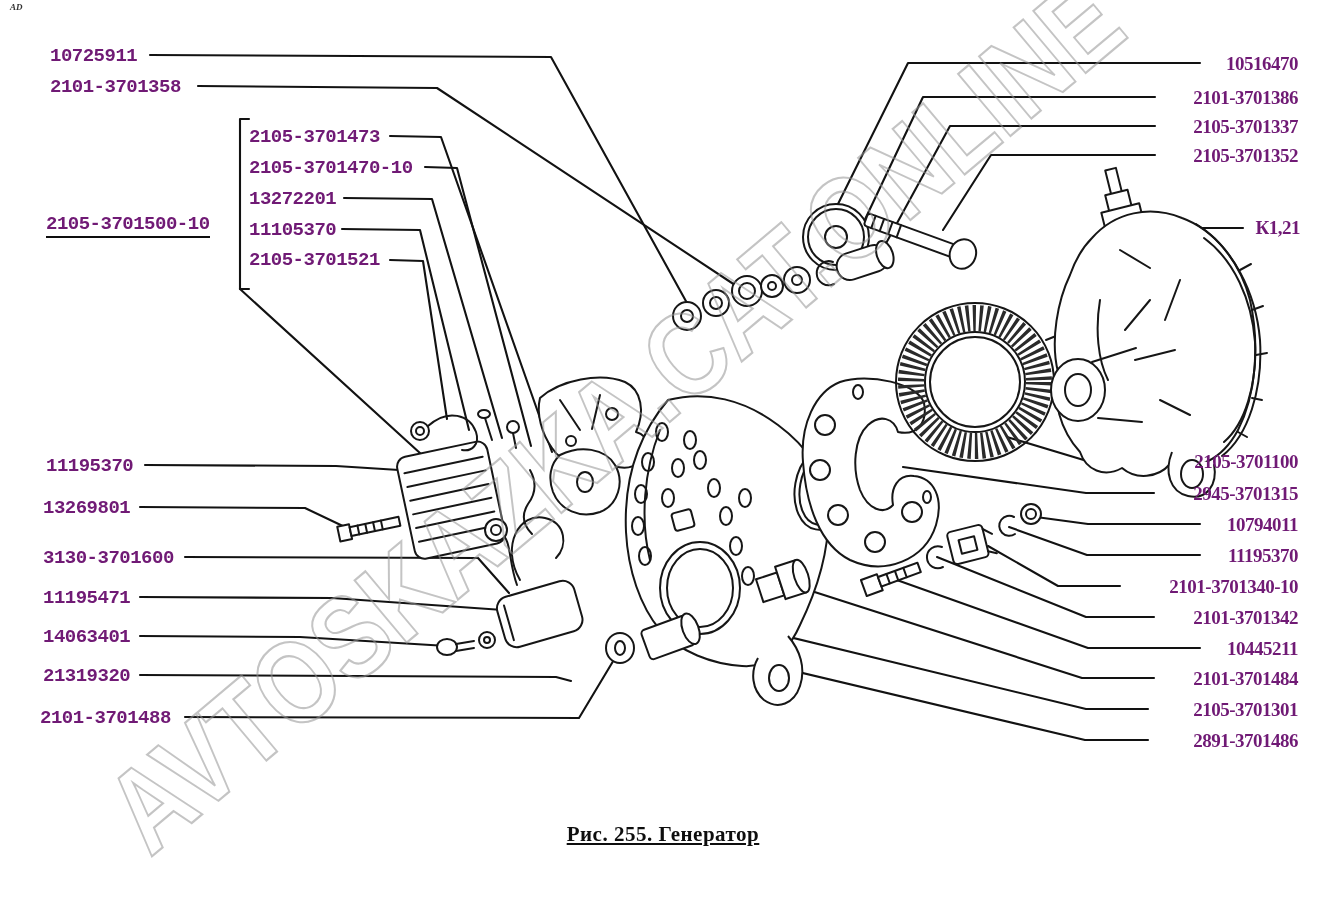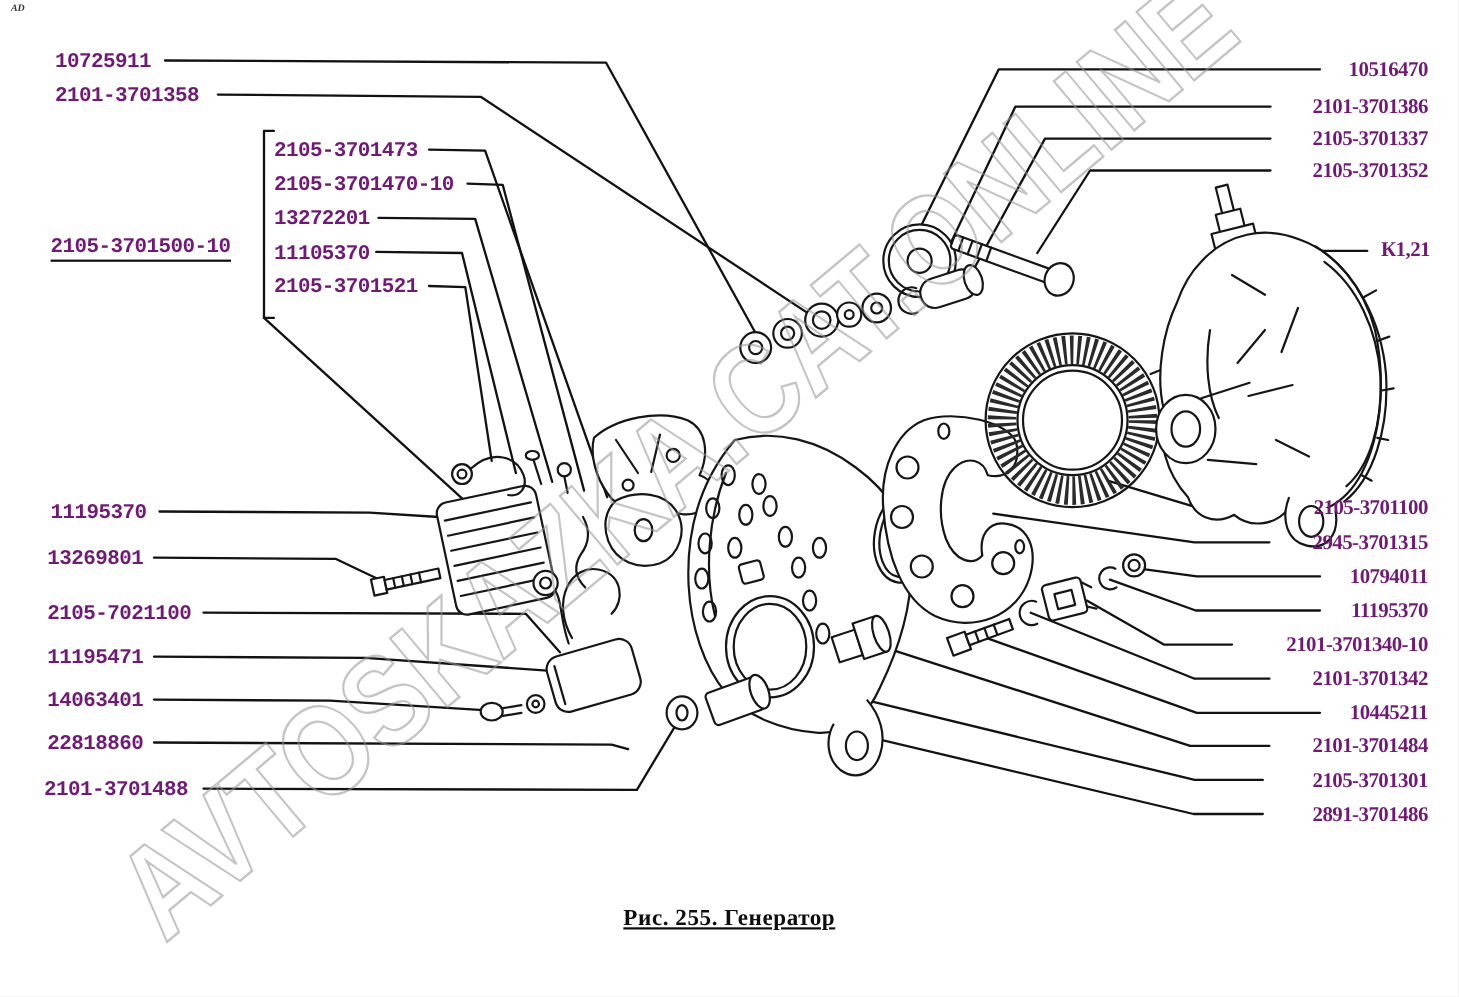--- a/index.html
+++ b/index.html
@@ -256,24 +256,24 @@
 <div class="lbl" style="left:50px;top:45px">10725911</div>
 <div class="lbl" style="left:50px;top:76px">2101-3701358</div>
 <div class="lbl" style="left:249px;top:126px">2105-3701473</div>
 <div class="lbl" style="left:249px;top:157px">2105-3701470-10</div>
 <div class="lbl" style="left:249px;top:188px">13272201</div>
 <div class="lbl" style="left:249px;top:219px">11105370</div>
 <div class="lbl" style="left:249px;top:249px">2105-3701521</div>
 <div class="lbl u" style="left:46px;top:213px">2105-3701500-10</div>
 <div class="lbl" style="left:46px;top:455px">11195370</div>
 <div class="lbl" style="left:43px;top:497px">13269801</div>
-<div class="lbl" style="left:43px;top:547px">2105-7021100</div>
+<div class="lbl" style="left:43px;top:547px">3130-3701600</div>
 <div class="lbl" style="left:43px;top:587px">11195471</div>
 <div class="lbl" style="left:43px;top:626px">14063401</div>
-<div class="lbl" style="left:43px;top:665px">22818860</div>
+<div class="lbl" style="left:43px;top:665px">21319320</div>
 <div class="lbl" style="left:40px;top:707px">2101-3701488</div>
 
 <div class="lbl r" style="right:28px;top:53px">10516470</div>
 <div class="lbl r" style="right:28px;top:87px">2101-3701386</div>
 <div class="lbl r" style="right:28px;top:116px">2105-3701337</div>
 <div class="lbl r" style="right:28px;top:145px">2105-3701352</div>
 <div class="lbl r" style="right:26px;top:217px">К1,21</div>
 <div class="lbl r" style="right:28px;top:451px">2105-3701100</div>
 <div class="lbl r" style="right:28px;top:483px">2945-3701315</div>
 <div class="lbl r" style="right:28px;top:514px">10794011</div>

